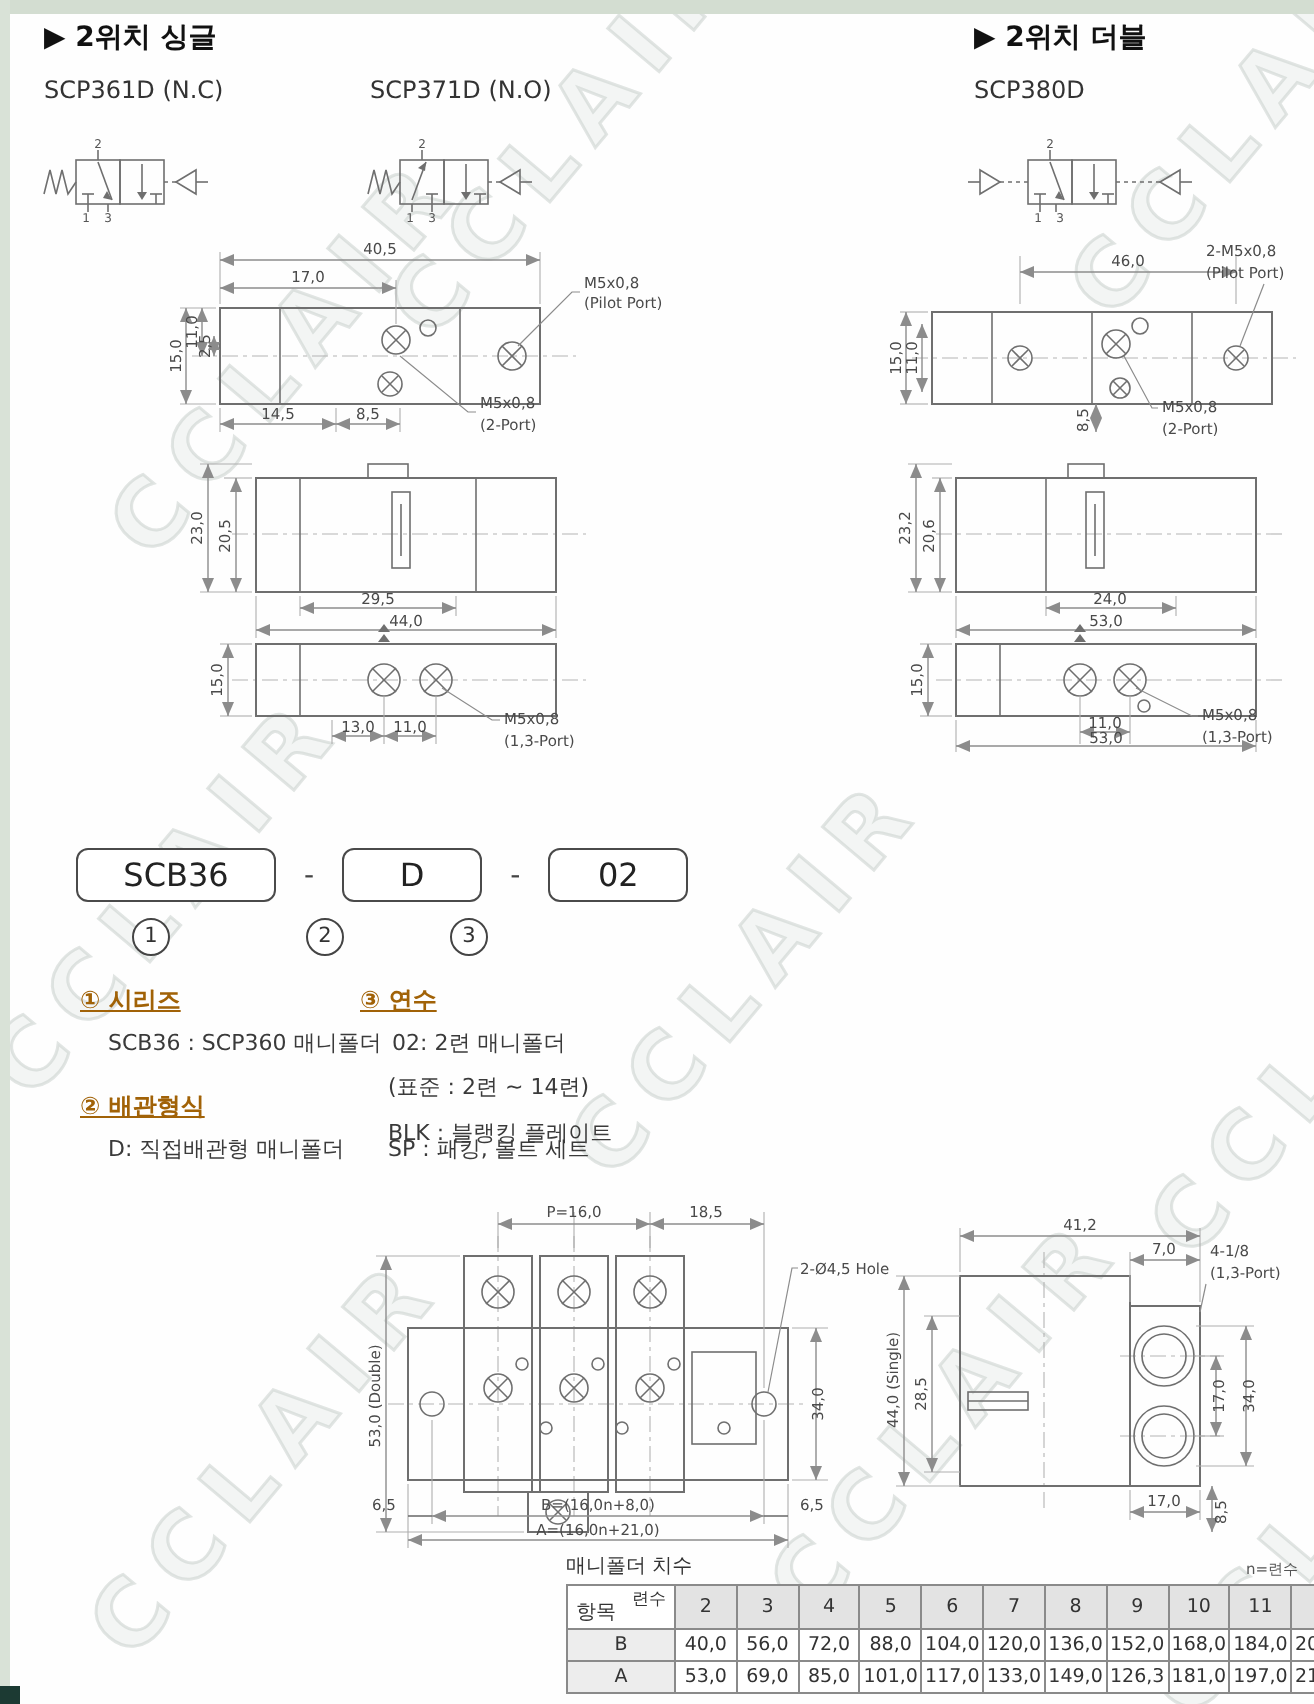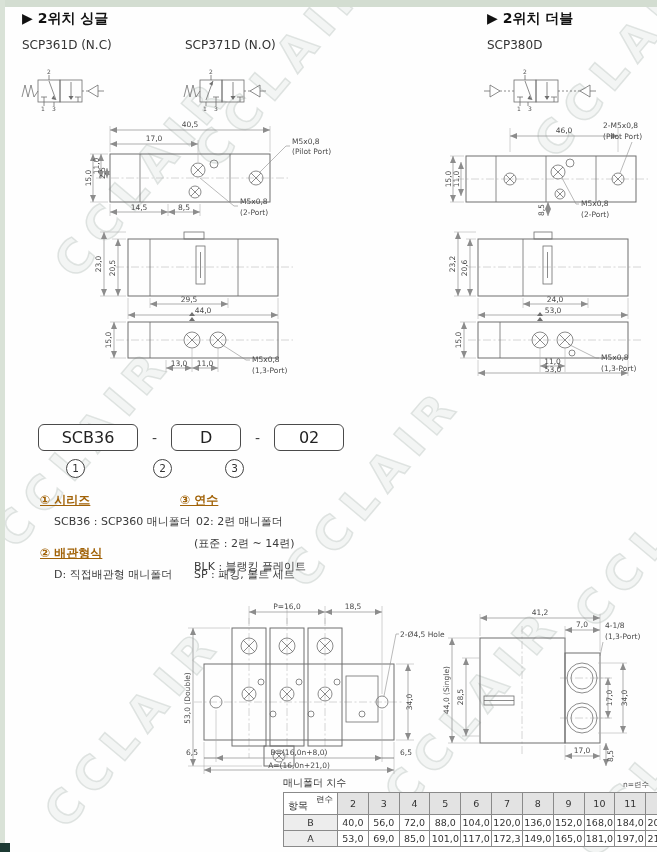--- a/index.html
+++ b/index.html
@@ -543,23 +543,23 @@
         <td>184,0</td>
         <td>200,0</td>
       </tr>
       <tr>
         <td class="lbl">A</td>
         <td>53,0</td>
         <td>69,0</td>
         <td>85,0</td>
         <td>101,0</td>
         <td>117,0</td>
-        <td>172,3</td>
+        <td>133,0</td>
         <td>149,0</td>
-        <td>165,0</td>
+        <td>126,3</td>
         <td>181,0</td>
         <td>197,0</td>
         <td>213,0</td>
       </tr>
     </tbody>
       </table>
   </div>
 
 </div>
 

